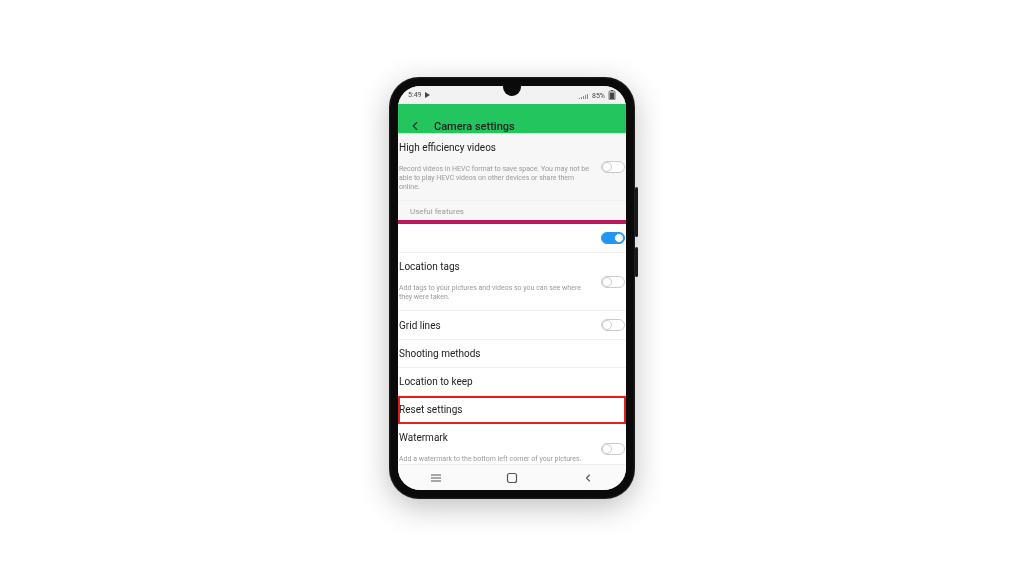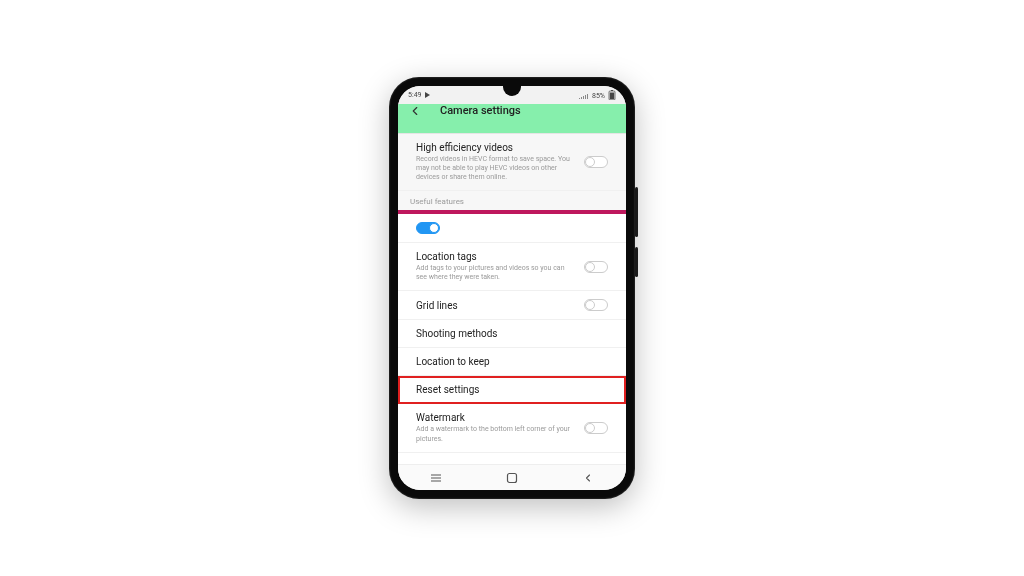--- a/index.html
+++ b/index.html
@@ -48,38 +48,38 @@
       padding: 0 10px;
       font-size: 7px; color: #444;
       background: #f2f2f2;
     }
     .status-left { display: flex; align-items: center; gap: 3px; }
     .status-right { display: flex; align-items: flex-end; gap: 3px; }
     .play-icon { width:0;height:0;border-left:5px solid #444;border-top:3px solid transparent;border-bottom:3px solid transparent;}
     .sig svg, .batt svg { display:block; }
     .header {
       height: 30px;
-      display: flex; align-items: flex-start;
+      display: flex; align-items: flex-end;
       padding: 0 10px;
-      gap: 18px;
-      background: #86efac;
+      gap: 12px;
+      background: #22c55e;
       border-bottom: 1px solid #e5e5e5;
     }
     .back-arrow svg { display: block; }
     .header-title { font-size: 11px; color: #222; font-weight: 500; }
     .content { flex: 1; overflow: hidden; background: #fff; }
     .row {
-      padding: 8px 18px;
+      padding: 8px 1px;
       border-bottom: 1px solid #f0f0f0;
-      display: flex; align-items: center; justify-content: flex-start;
+      display: flex; align-items: center; justify-content: flex-end;
       gap: 8px;
     }
     .row-text { flex: 1; min-width: 0; }
     .row-title { font-size: 10px; color: #222; }
-    .row-sub { font-size: 7px; color: #9a9a9a; line-height: 1.3; margin-top: 2px; }
+    .row-sub { font-size: 7px; color: #9a9a9a; line-height: 1.3; margin-top: 12px; }
     .section-header {
       padding: 6px 12px 4px;
       font-size: 8px; color: #9a9a9a;
       background: #f7f7f7;
       border-bottom: 4px solid #be185d;
     }
     .toggle {
       width: 24px; height: 12px;
       border: 1px solid #ccc; border-radius: 12px;
       position: relative; flex-shrink: 0;

